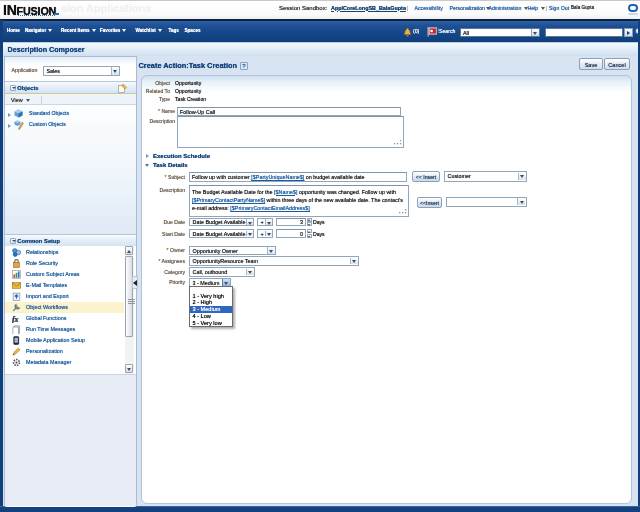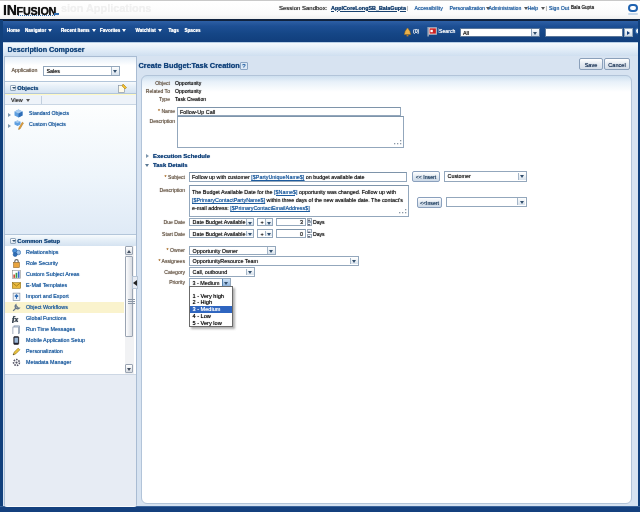--- a/index.html
+++ b/index.html
@@ -283,21 +283,21 @@
     <div class="sbtn" style="top:118px">
         <div class="tri-d"></div>
       </div>
   </div>
 </div>
 <div class="abs" id="splitter">
     <div class="a"></div>
   </div>
 
 <div class="abs" id="mpanel"></div>
-<div class="abs" id="mtitle">Create Budget:Task Creation</div>
+<div class="abs" id="mtitle">Create Action:Task Creation</div>
 <div class="abs" id="helpico">?</div>
 <div class="btn" id="savebtn">
     <span>Save</span>
   </div>
 <div class="btn" id="cancelbtn">
     <span>Cancel</span>
   </div>
 
 <div class="flabel" style="left:100px;top:79.5px;width:70px">Object</div>
 <div class="fvalue" style="left:175px;top:79.5px">Opportunity</div>

